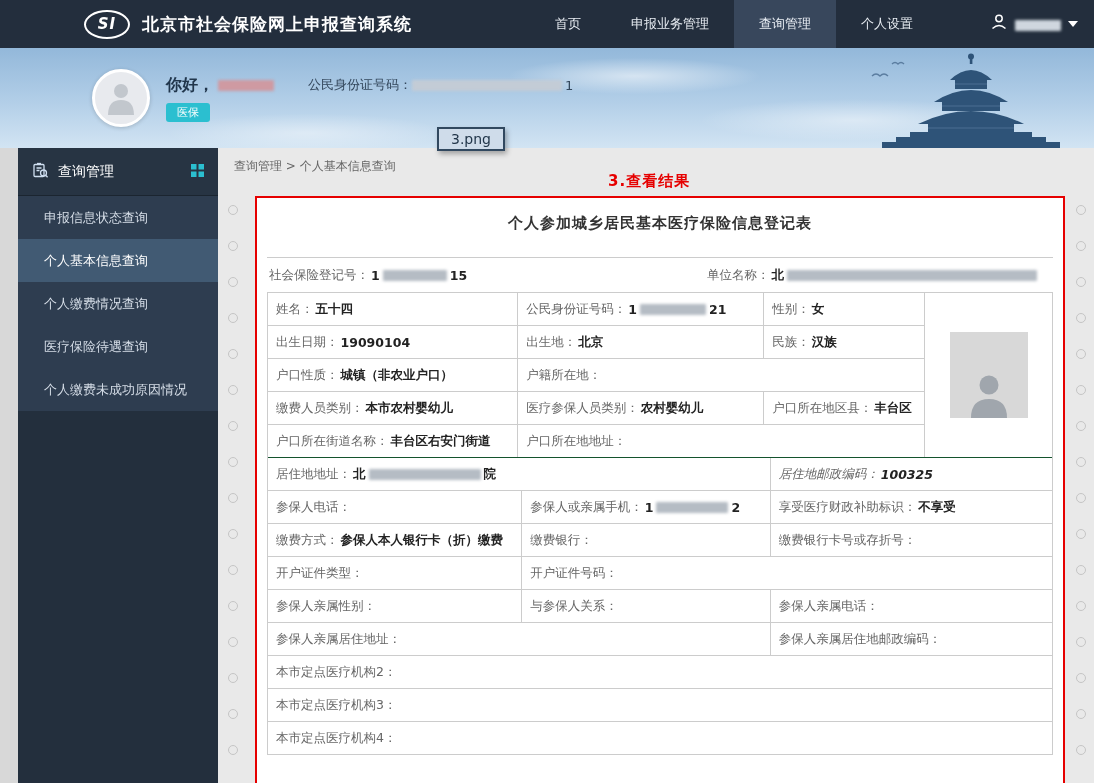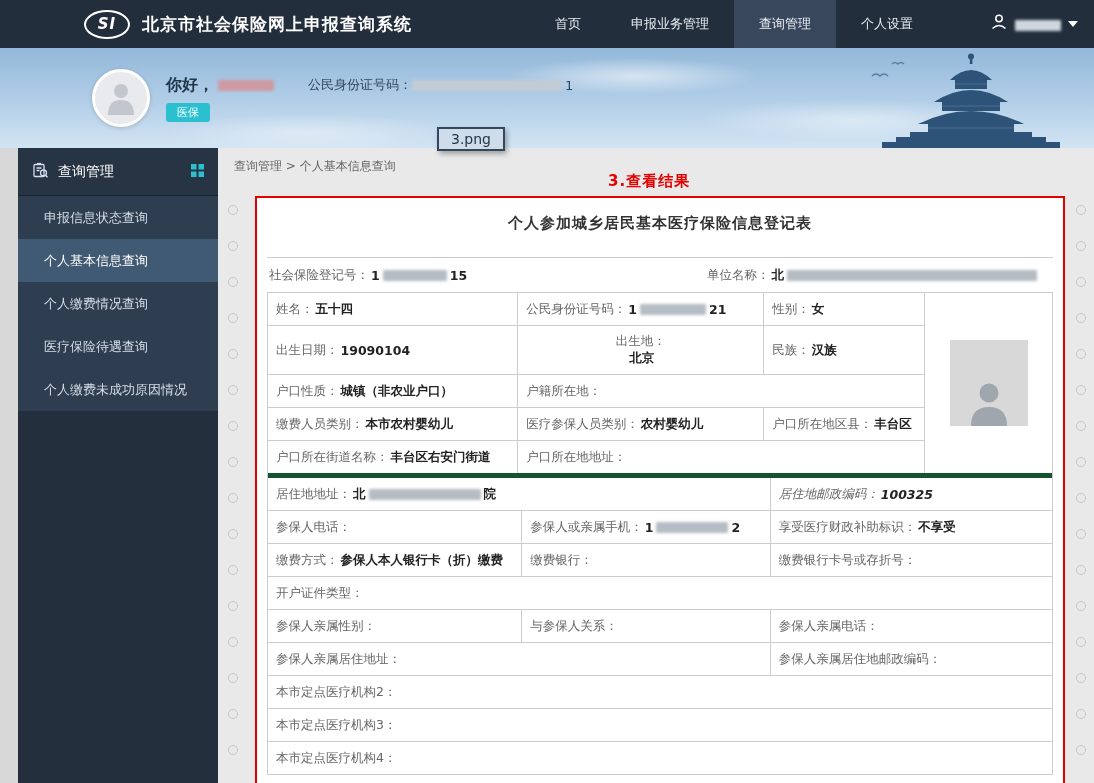--- a/index.html
+++ b/index.html
@@ -67,21 +67,21 @@
   .perf { width:10px; height:10px; border:1px solid #c5c5c5; border-radius:50%; }
 
   .red-box { position:absolute; left:37px; top:48px; width:810px; height:880px;
     border:2px solid var(--accent-red,#e60000); background:#fff; padding:0 10px; }
   .form-title { margin-top:16px; text-align:center; font-size:15px; font-weight:bold; color:#333; letter-spacing:1px; }
   .reg-row { margin-top:24px; border-top:1px solid #ccc; padding:9px 2px 8px 2px; display:flex; font-size:12.5px; color:#666; }
   .reg-left { width:56%; display:flex; align-items:center; white-space:nowrap; overflow:hidden; }
   .reg-right { width:44%; display:flex; align-items:center; white-space:nowrap; overflow:hidden; }
 
   .ftable { border:1px solid #ccc; }
-  .top-flex { display:flex; border-bottom:5px solid #14532d; }
+  .top-flex { display:flex; border-bottom:1px solid #14532d; }
   .top-left { flex:1; }
   .top-left .trow { border-bottom:1px solid #ccc; }
   .top-left .trow:last-child { border-bottom:none; }
   .photo-cell { width:128px; border-left:1px solid #ccc; display:flex; align-items:center; justify-content:center; }
   .photo-ph { width:78px; height:86px; background:#d8d8d8; display:flex; align-items:flex-end; justify-content:center; overflow:hidden; }
   .bottom .trow { border-bottom:1px solid #ccc; }
   .bottom .trow:last-child { border-bottom:none; }
   .trow { display:flex; }
   .tcell { min-height:32px; padding:7px 8px; font-size:12.5px; color:#666;
     display:flex; align-items:center; white-space:nowrap; overflow:hidden; }
@@ -292,21 +292,21 @@
                     </span>
                   </div>
                 </div>
                 <div class="trow">
                   <div class="tcell" style="width: 38%;">
                     <span class="lbl">出生日期：</span>
                     <span class="val">
                       <span>19090104</span>
                     </span>
                   </div>
-                  <div class="tcell" style="width: 37.5%; flex-direction: column;">
+                  <div class="tcell" style="width: 37.5%;">
                     <span class="lbl">出生地：</span>
                     <span class="val">
                       <span>北京</span>
                     </span>
                   </div>
                   <div class="tcell" style="width: 24.5%;">
                     <span class="lbl">民族：</span>
                     <span class="val">
                       <span>汉族</span>
                     </span>
@@ -417,20 +417,24 @@
                 <div class="tcell" style="width: 36%;">
                   <span class="lbl">缴费银行卡号或存折号：</span>
                   <span class="val"></span>
                 </div>
               </div>
               <div class="trow">
                 <div class="tcell" style="width: 32.3%;">
                   <span class="lbl">开户证件类型：</span>
                   <span class="val"></span>
                 </div>
+                <div class="tcell" style="width: 31.7%;">
+                  <span class="lbl">开户证件号码：</span>
+                  <span class="val"></span>
+                </div>
               </div>
               <div class="trow">
                 <div class="tcell" style="width: 32.3%;">
                   <span class="lbl">参保人亲属性别：</span>
                   <span class="val"></span>
                 </div>
                 <div class="tcell" style="width: 31.7%;">
                   <span class="lbl">与参保人关系：</span>
                   <span class="val"></span>
                 </div>

